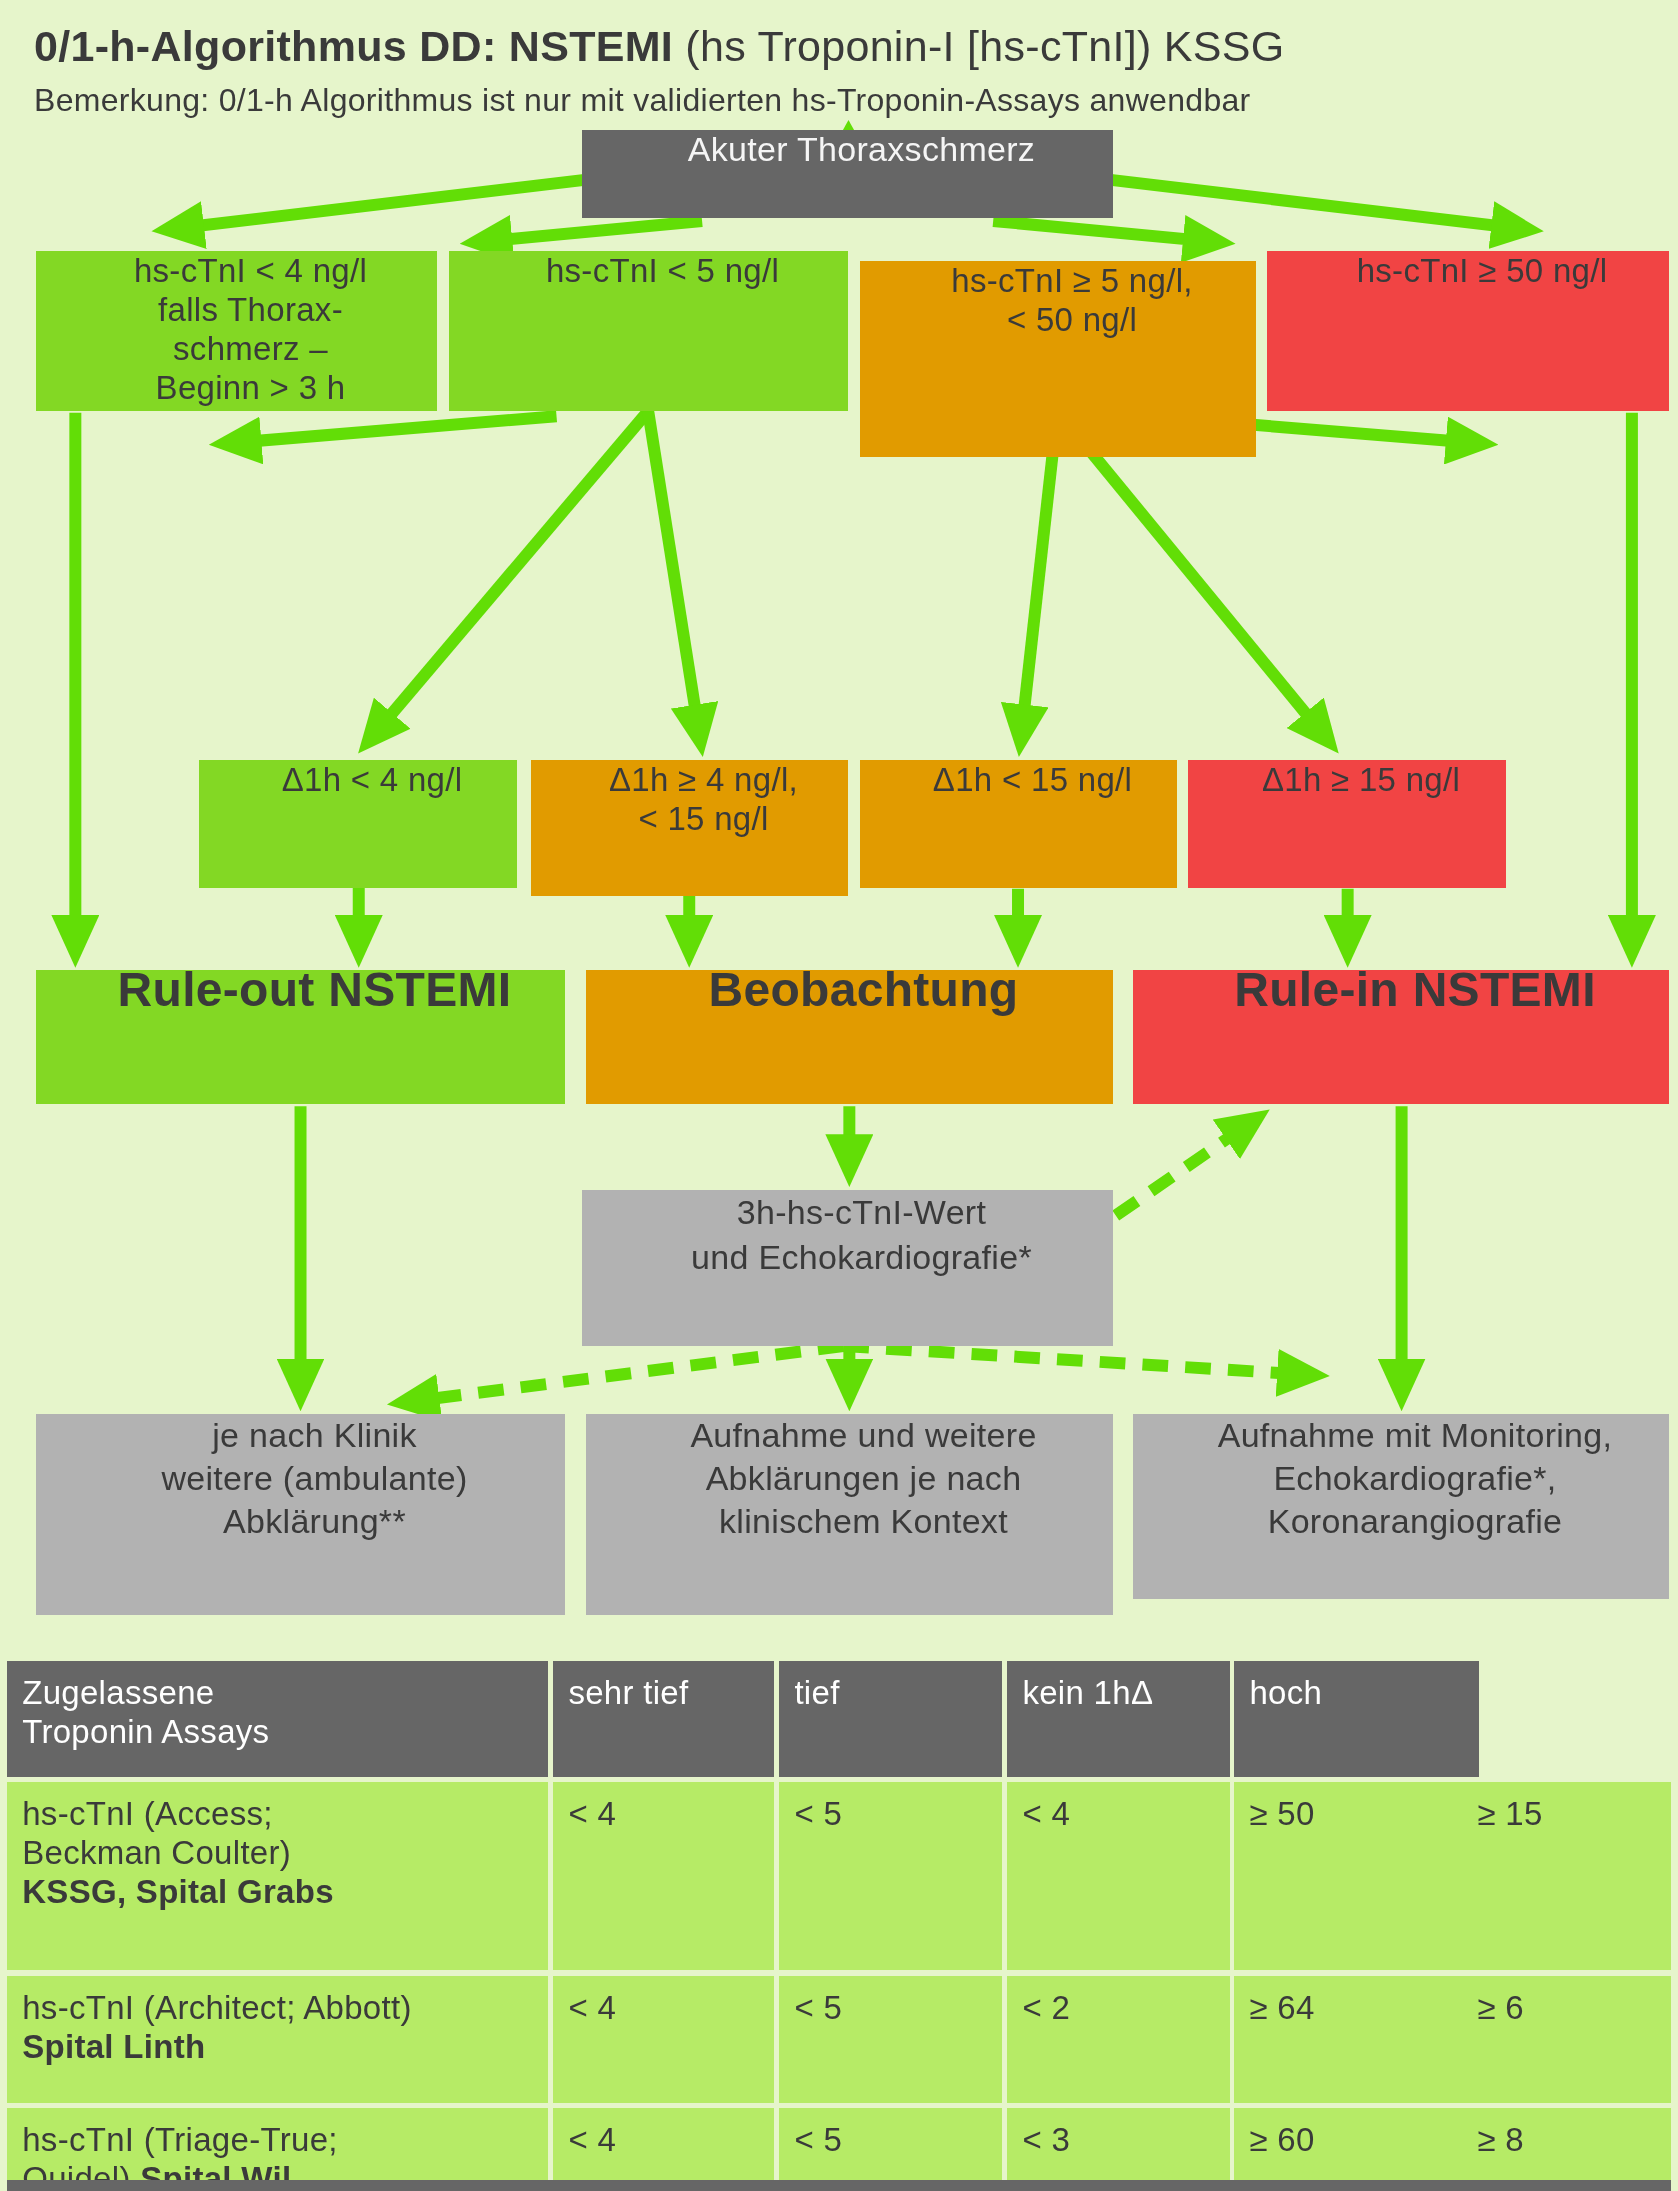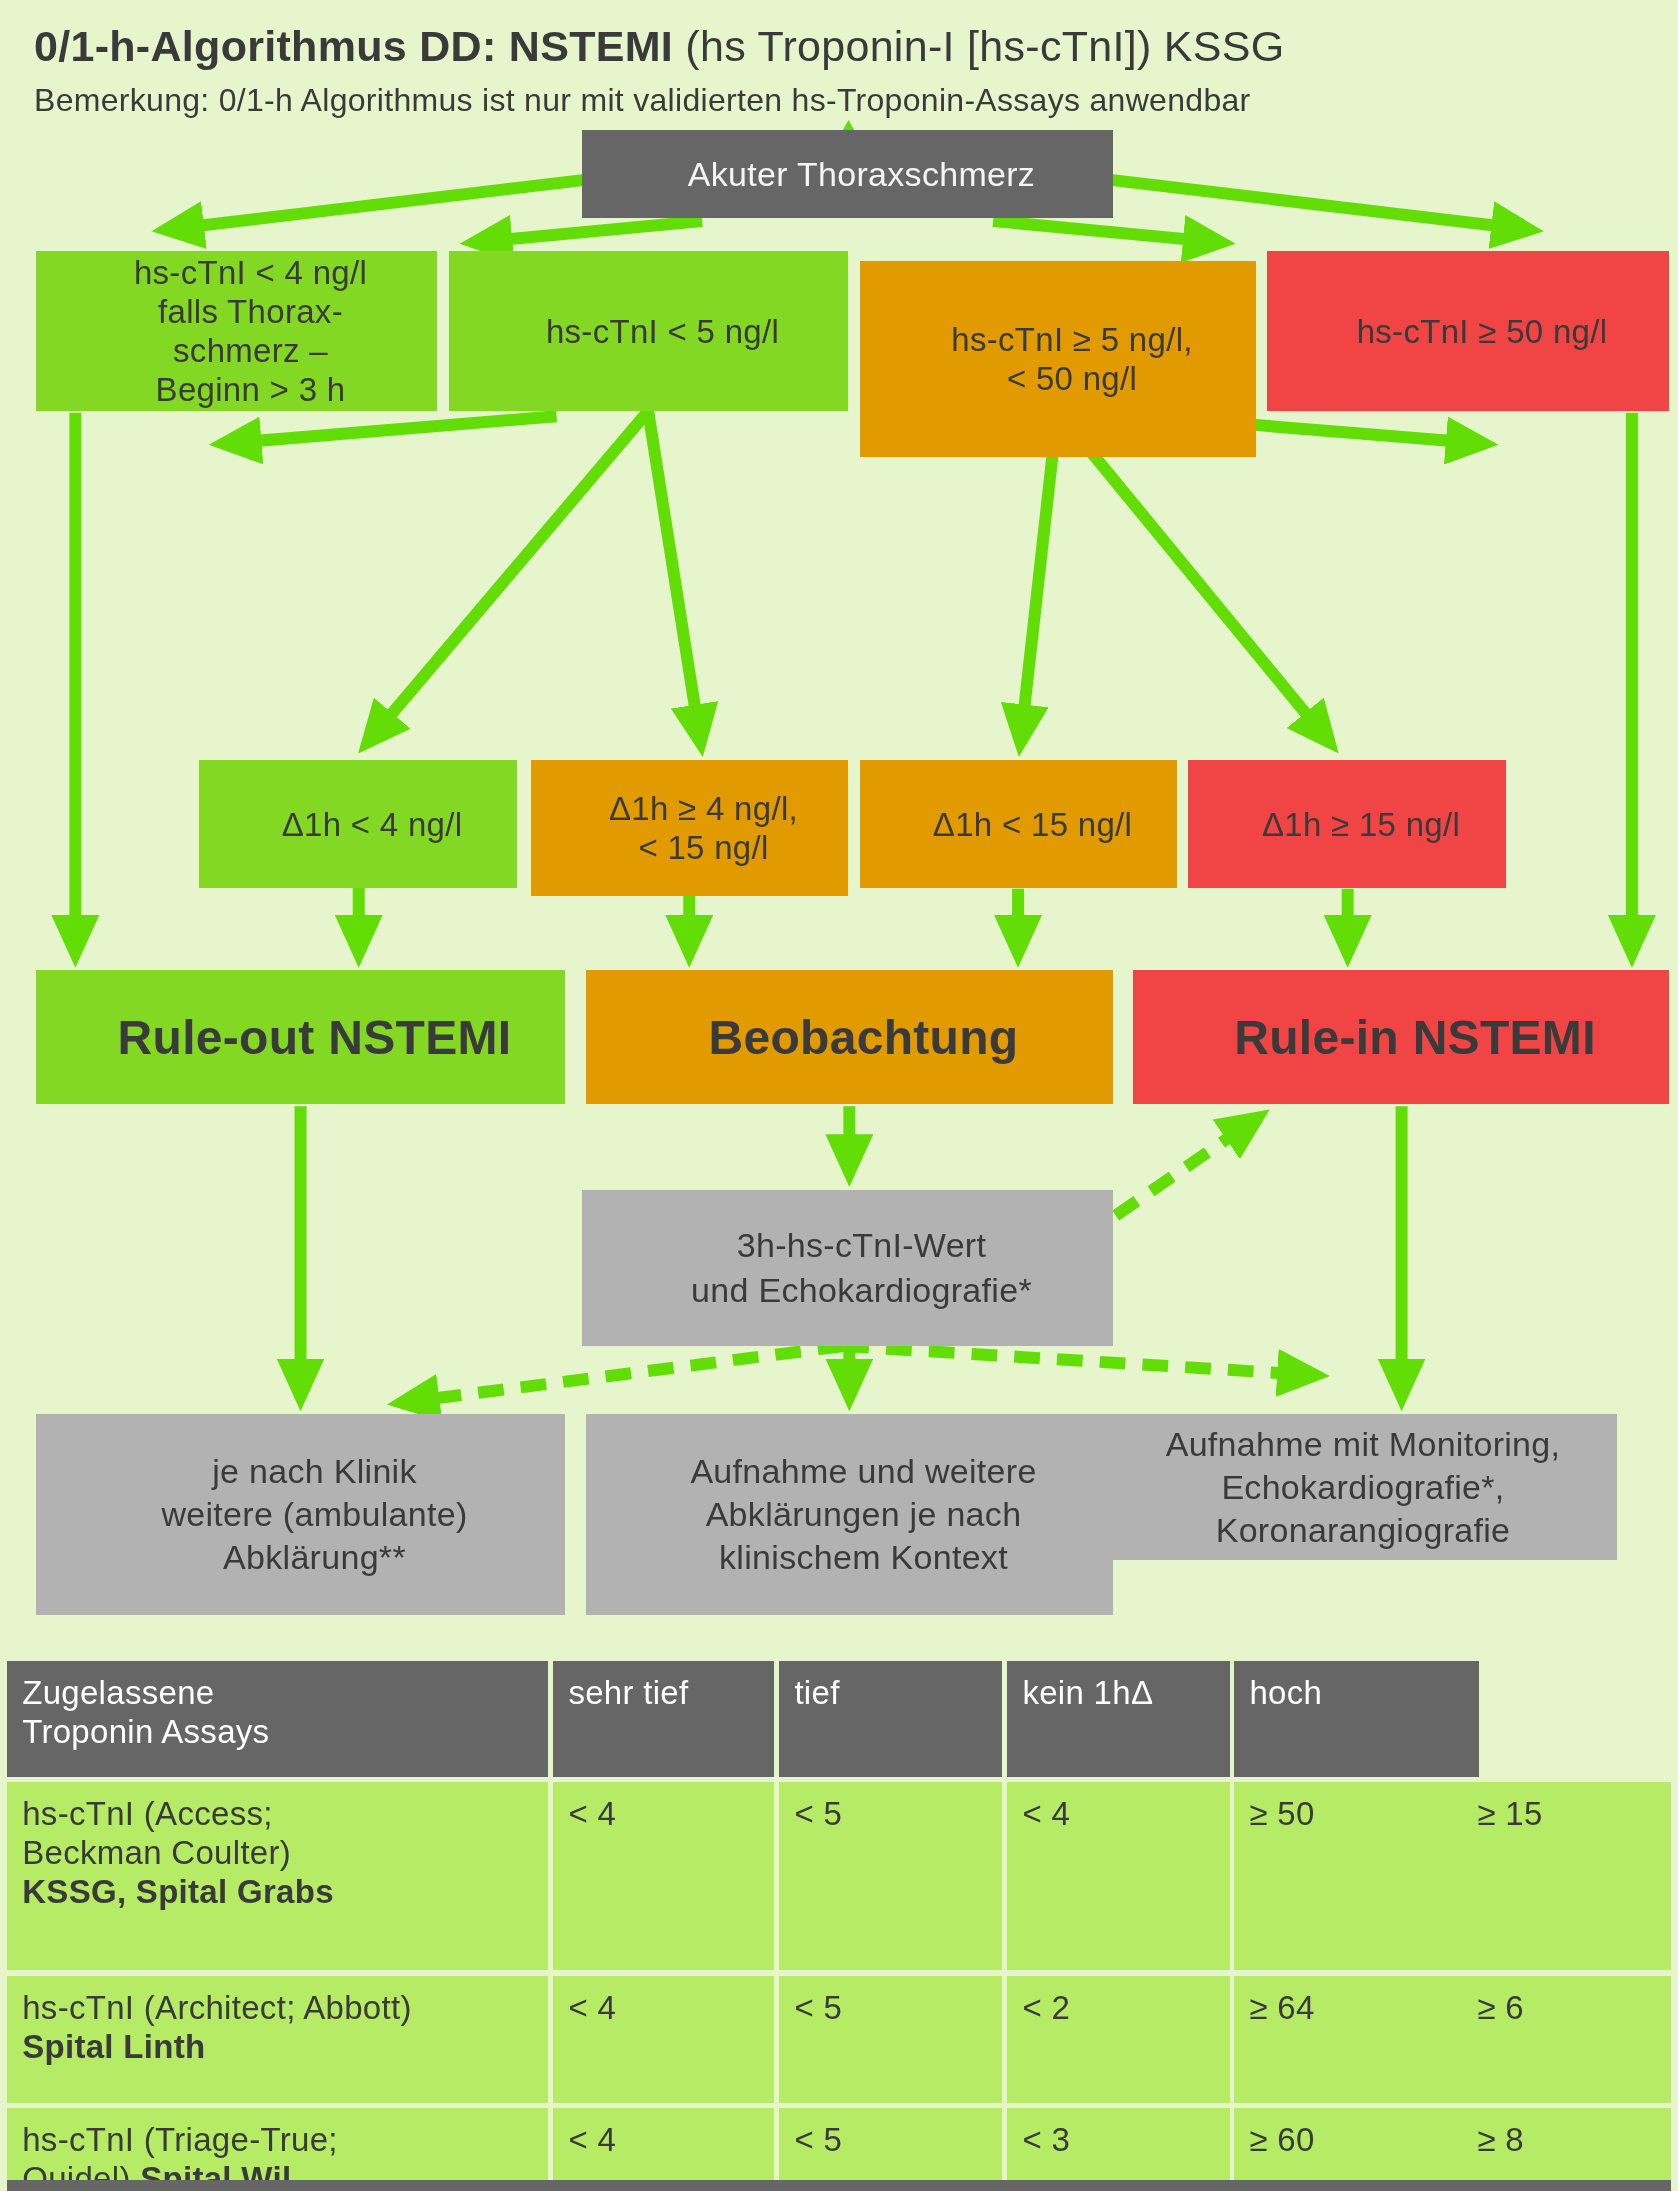--- a/index.html
+++ b/index.html
@@ -14,21 +14,21 @@
   }
   .title{position:absolute;left:34px;top:22px;font-size:43px;white-space:nowrap}
   .tb{font-weight:bold}
   .note{position:absolute;left:34px;top:82px;font-size:32px}
   #arrows{position:absolute;left:0;top:0;z-index:1}
   .arrow{stroke:var(--arrow,#62de06);stroke-width:14;fill:none;stroke-linecap:butt}
   .dashed{stroke-dasharray:30 20}
   .ahp{fill:var(--arrow,#62de06)}
   .box{
     position:absolute;z-index:2;
-    display:flex;flex-direction:column;align-items:center;justify-content:center;
+    display:flex;flex-direction:column;align-items:center;justify-content:flex-start;
     text-align:center;font-size:33px;line-height:39px;padding-left:28px;
   }
   .green{background:var(--green,#83d824)}
   .orange{background:var(--orange,#e19b00)}
   .red{background:var(--red,#f14444)}
   .graybox{background:var(--gray,#b2b2b2)}
   .darkbox{background:var(--gray-dark,#666);color:#f5f5f5}
   .outcome{font-weight:bold;font-size:48px}
   .disp{font-size:34px;line-height:43px}
   .startbox{font-size:34px}
@@ -146,21 +146,21 @@
 <div class="box graybox disp" style="left:36px;top:1414px;width:529px;height:201px">
   <div class="ln">je nach Klinik</div>
   <div class="ln">weitere (ambulante)</div>
   <div class="ln">Abklärung**</div>
 </div>
 <div class="box graybox disp" style="left:586px;top:1414px;width:527px;height:201px">
   <div class="ln">Aufnahme und weitere</div>
   <div class="ln">Abklärungen je nach</div>
   <div class="ln">klinischem Kontext</div>
 </div>
-<div class="box graybox disp" style="left:1081px;top:1414px;width:536px;height:146px">
+<div class="box graybox disp" style="left:1133px;top:1414px;width:536px;height:185px">
   <div class="ln">Aufnahme mit Monitoring,</div>
   <div class="ln">Echokardiografie*,</div>
   <div class="ln">Koronarangiografie</div>
 </div>
 
 <div class="trow row-dark" style="top:1661px;height:116px">
   <div class="cell c1">
     <div>Zugelassene</div>
     <div>Troponin Assays</div>
   </div>

